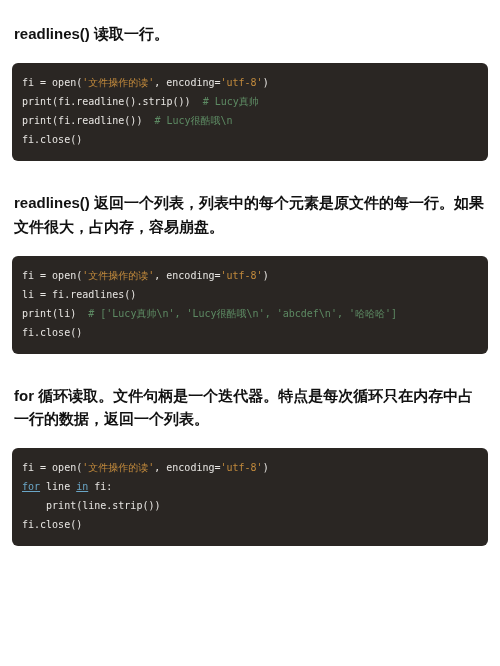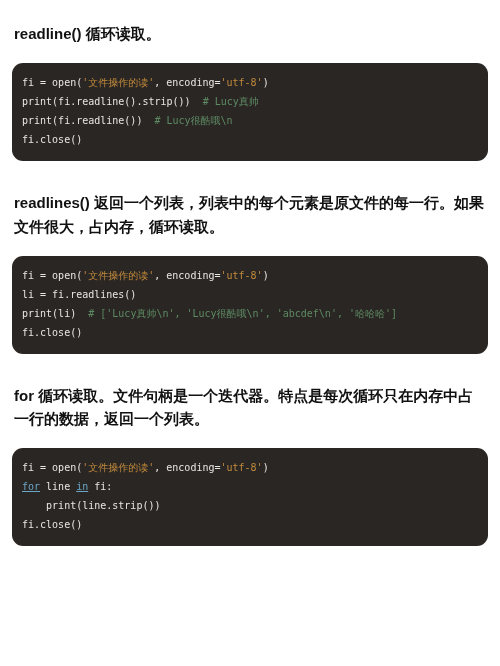--- a/index.html
+++ b/index.html
@@ -21,37 +21,37 @@
   }
   .codeblock {
     background: #2a2623;
     color: #d0d0d0;
     font-family: Consolas, Menlo, monospace;
     font-size: 10px;
     line-height: 1.9;
     padding: 10px 10px 12px 10px;
     white-space: pre;
     overflow: hidden;
-    border-radius: 11px;
+    border-radius: 6px;
     margin-bottom: 30px;
   }
   .tok-default { color: #e8e6e3; }
   .tok-str { color: #c28a3c; }      
   .tok-kw  { color: #6aa6c7; text-decoration: underline; }      
   .tok-cmt { color: #5d8a63; } 
 </style>
 </head>
 <body>
 
 <div id="root">
     <div class="section">
-      <div class="heading">readline() 循环读取。</div>
+      <div class="heading">readlines() 读取一行。</div>
       <div class="codeblock"><div><span class="tok-default">fi = open(</span><span class="tok-str">'文件操作的读'</span><span class="tok-default">, encoding=</span><span class="tok-str">'utf-8'</span><span class="tok-default">)</span></div><div><span class="tok-default">print(fi.readline().strip())  </span><span class="tok-cmt"># Lucy真帅</span></div><div><span class="tok-default">print(fi.readline())  </span><span class="tok-cmt"># Lucy很酷哦\n</span></div><div><span class="tok-default">fi.close()</span></div></div>
     </div>
     <div class="section">
-      <div class="heading">readlines() 返回一个列表，列表中的每个元素是原文件的每一行。如果文件很大，占内存，循环读取。</div>
+      <div class="heading">readlines() 返回一个列表，列表中的每个元素是原文件的每一行。如果文件很大，占内存，容易崩盘。</div>
       <div class="codeblock"><div><span class="tok-default">fi = open(</span><span class="tok-str">'文件操作的读'</span><span class="tok-default">, encoding=</span><span class="tok-str">'utf-8'</span><span class="tok-default">)</span></div><div><span class="tok-default">li = fi.readlines()</span></div><div><span class="tok-default">print(li)  </span><span class="tok-cmt"># ['Lucy真帅\n', 'Lucy很酷哦\n', 'abcdef\n', '哈哈哈']</span></div><div><span class="tok-default">fi.close()</span></div></div>
     </div>
     <div class="section">
       <div class="heading">for 循环读取。文件句柄是一个迭代器。特点是每次循环只在内存中占一行的数据，返回一个列表。</div>
       <div class="codeblock"><div><span class="tok-default">fi = open(</span><span class="tok-str">'文件操作的读'</span><span class="tok-default">, encoding=</span><span class="tok-str">'utf-8'</span><span class="tok-default">)</span></div><div><span class="tok-kw">for</span><span class="tok-default"> line </span><span class="tok-kw">in</span><span class="tok-default"> fi:</span></div><div><span class="tok-default">    print(line.strip())</span></div><div><span class="tok-default">fi.close()</span></div></div>
     </div>
   </div>
 
 </body></html>

